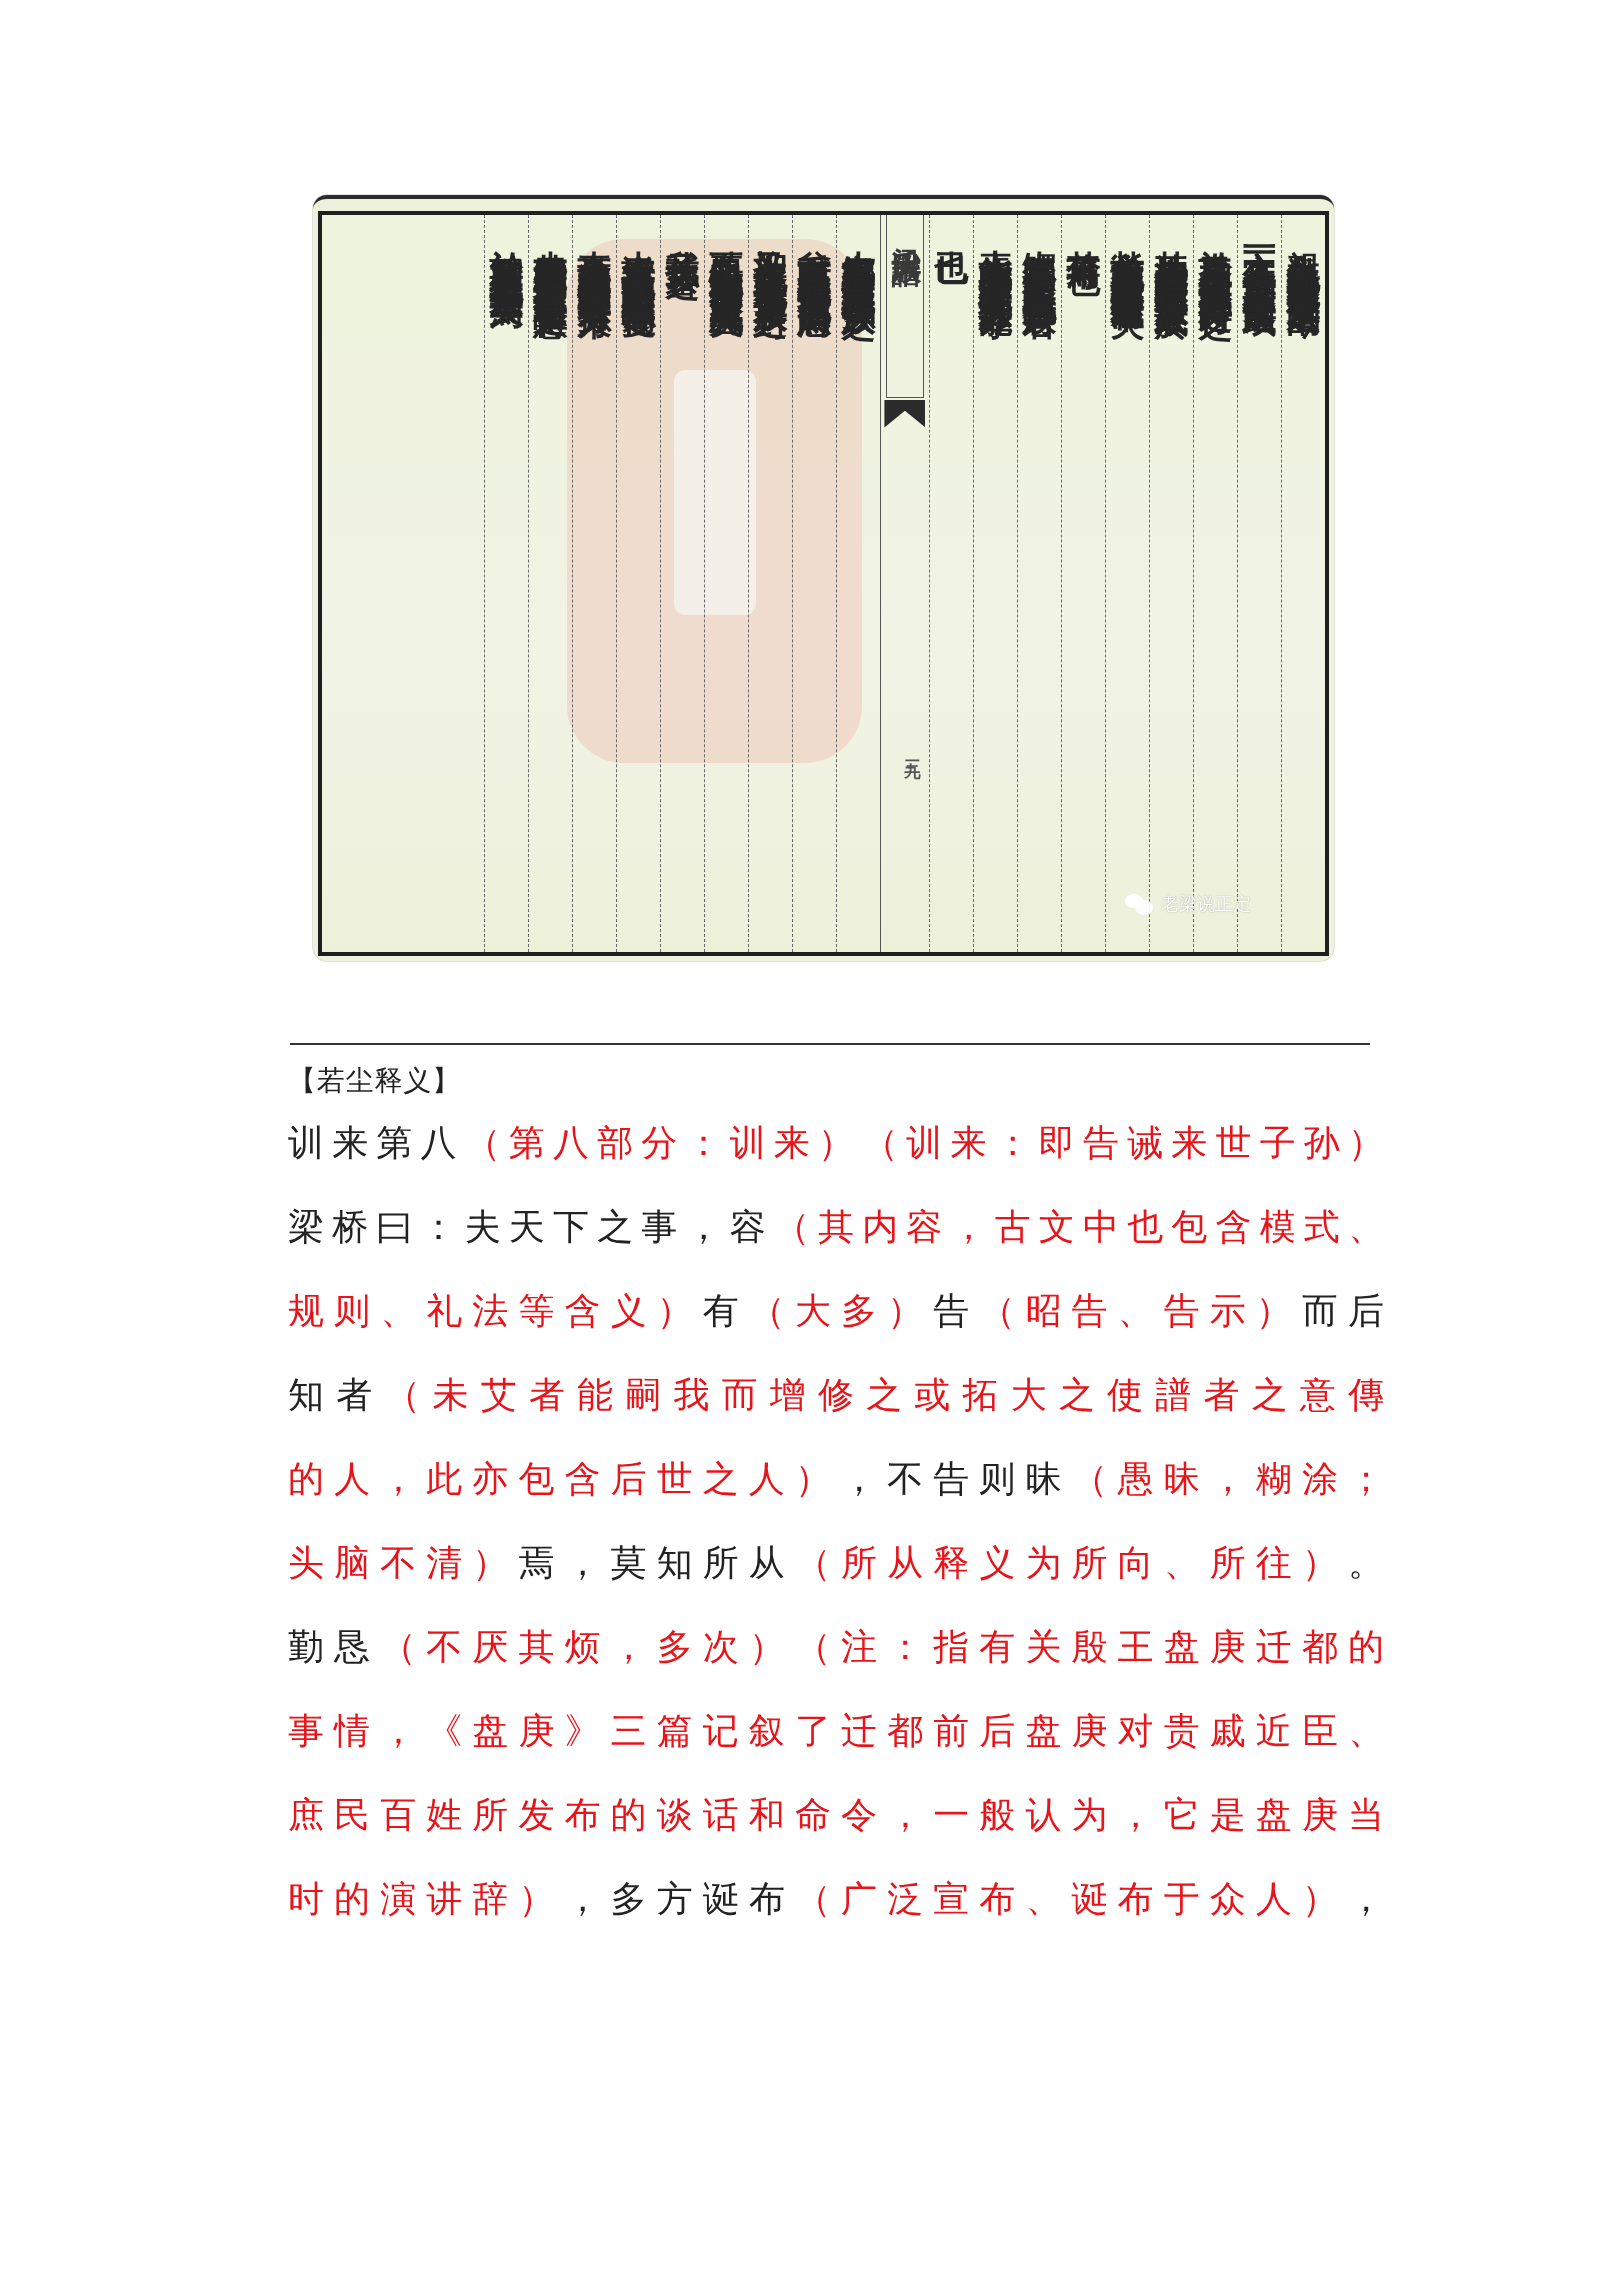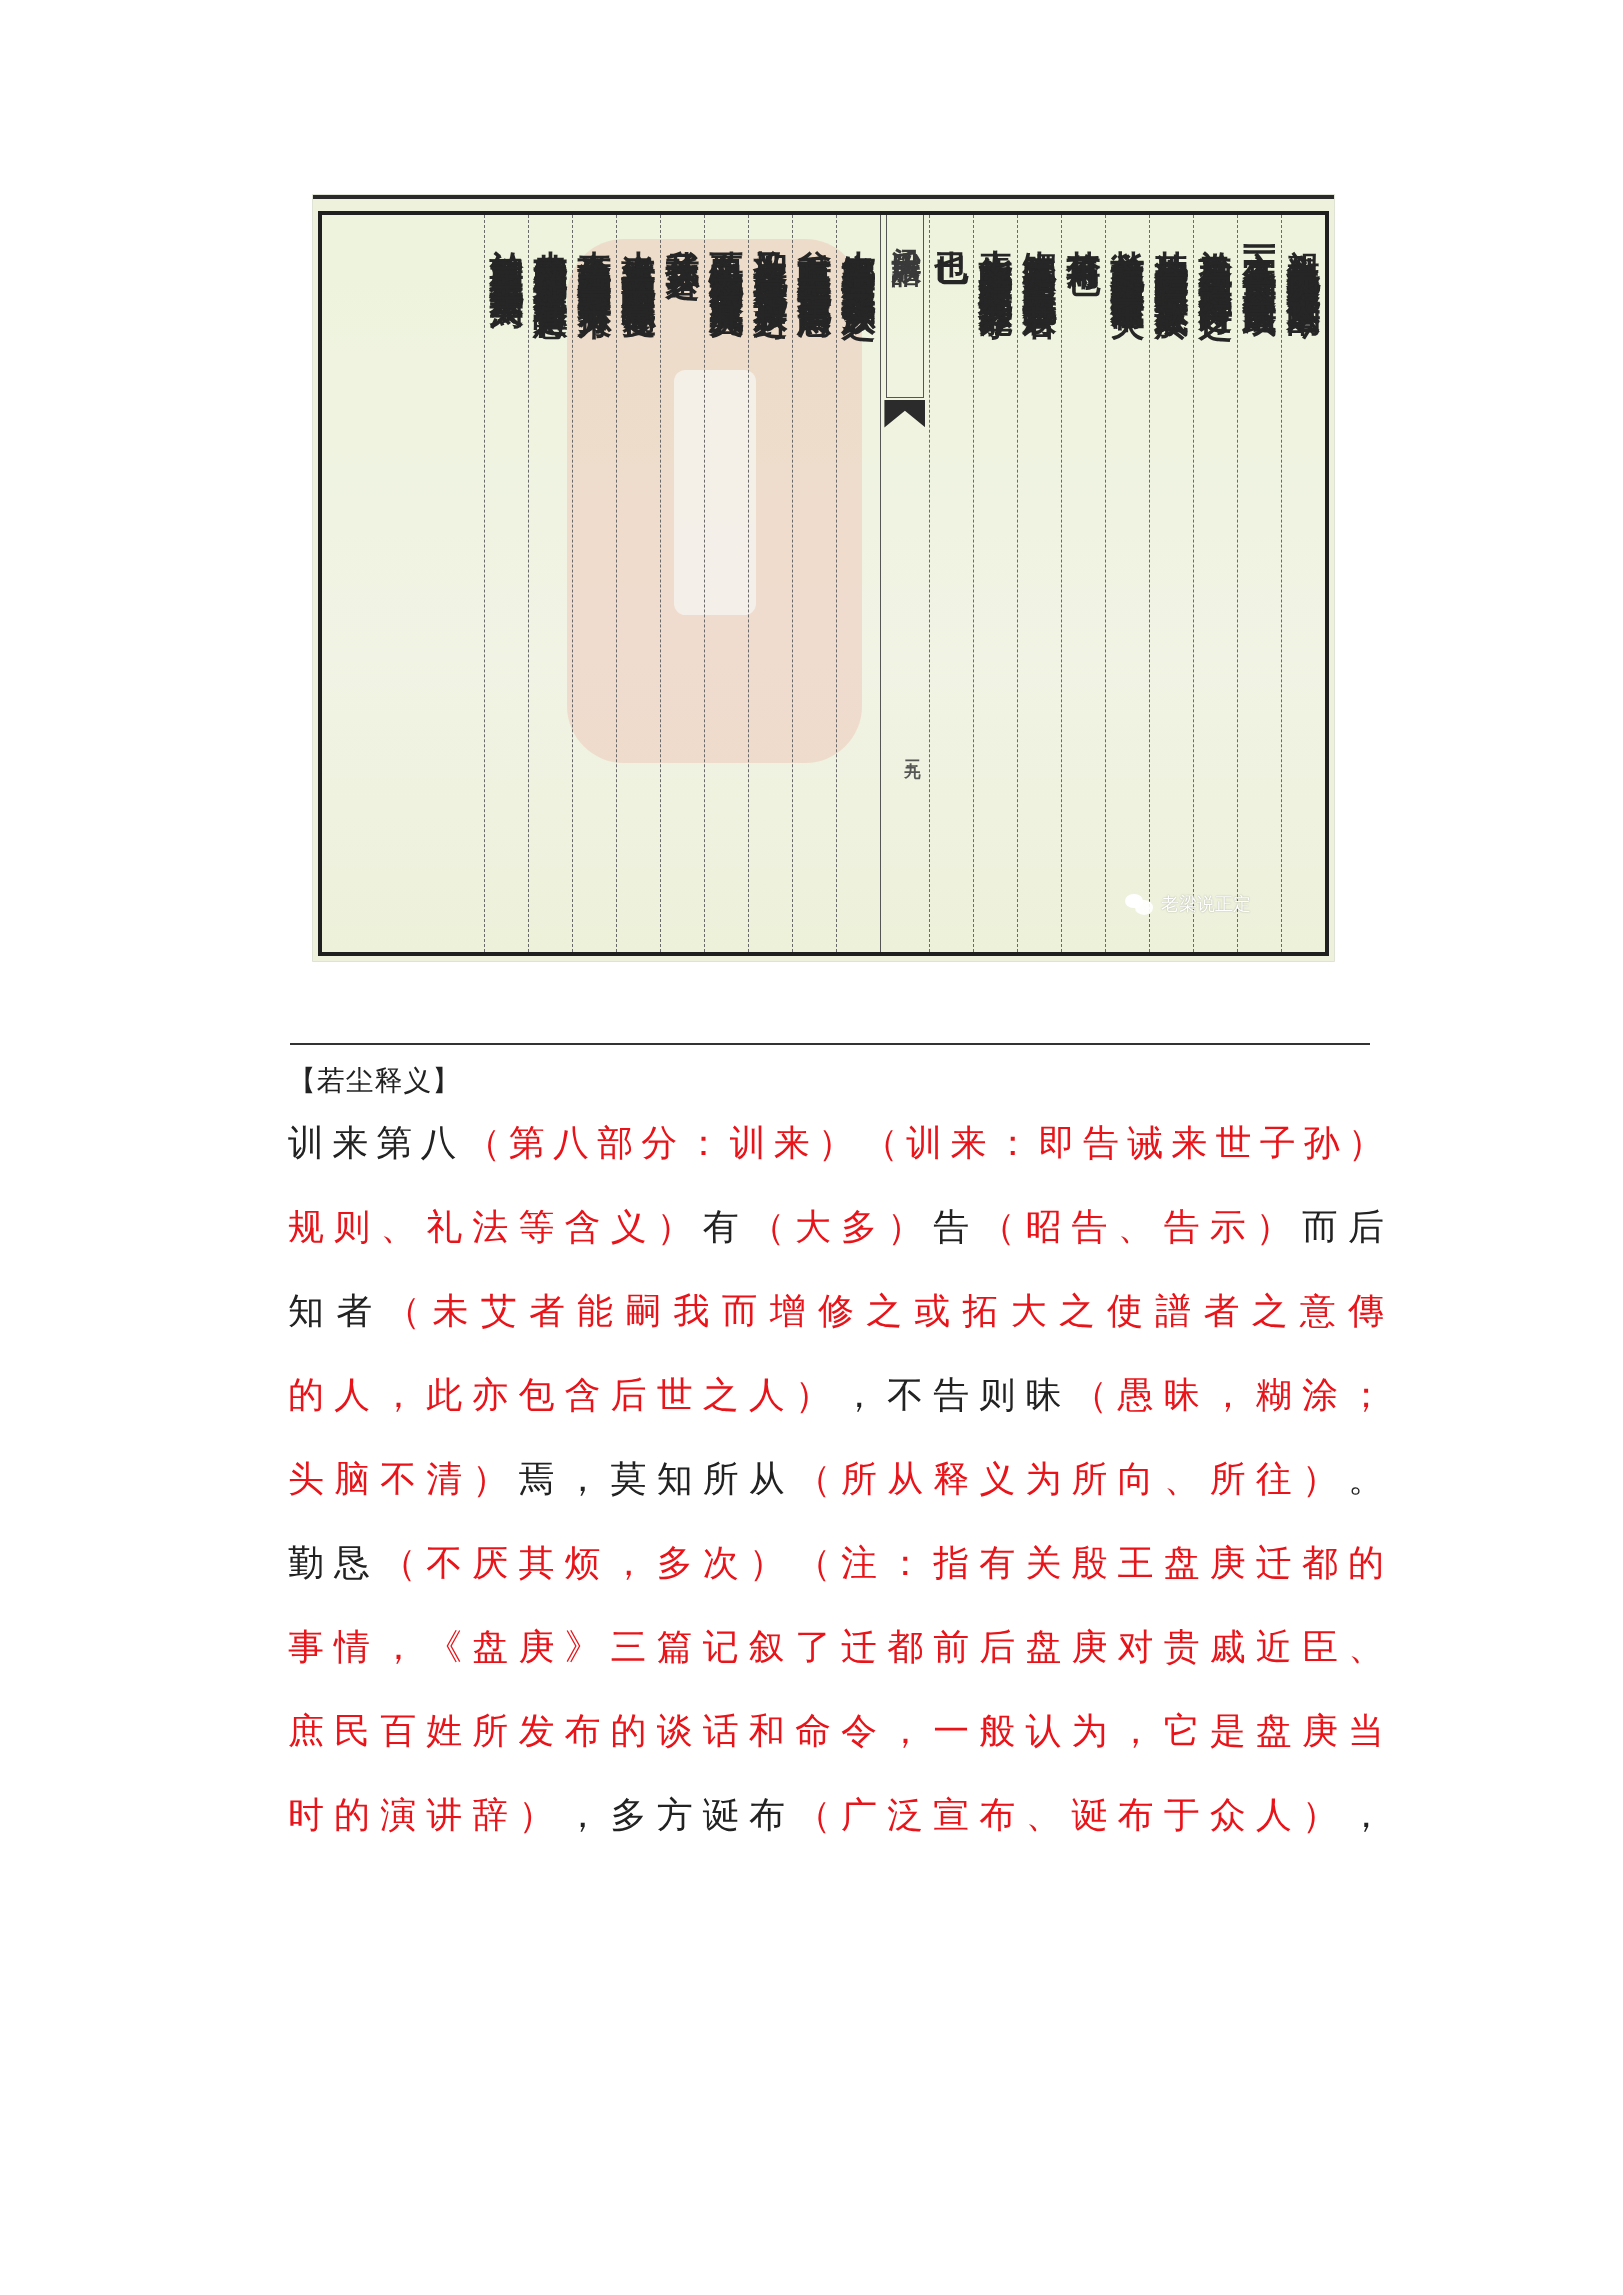--- a/index.html
+++ b/index.html
@@ -5,20 +5,21 @@
   html, body { margin: 0; padding: 0; background: #ffffff; }
   body { width: 1623px; height: 2295px; position: relative; overflow: hidden;
          font-family: "DejaVu Serif", "Liberation Serif", serif; }
 
   
   .scan {
     position: absolute; left: 313px; top: 195px; width: 1021px; height: 762px;
     background: #eef2dc;
     border-top: 4.9px solid #2a2a2a;
     box-shadow: 0 0 0 0.8px #d8dccb;
+    border-radius: 14px;
   }
   .scan-frame {
     position: absolute; left: 4.9px; top: 11.5px; right: 4.9px; bottom: 4.9px;
     border: 4.1px solid #1f1f1f;
     background: linear-gradient(180deg, #eef3dd 0%, #f1f3e4 60%, #edf1da 100%);
     overflow: hidden;
   }
   .seal {
     position: absolute; left: 245px; top: 24.5px; width: 295px; height: 524px;
     border-radius: 57px;
@@ -135,20 +136,21 @@
     </div>
   </div>
 </div>
 
 <div class="divider"></div>
 
 <div class="section-heading">【若尘释义】</div>
 
 <div class="para" id="para">
     <span class="line"><span class="seg plain">训来第八</span><span class="seg note">（第八部分：训来）（训来：即告诫来世子孙）</span></span>
+    <span class="line"><span class="seg plain">梁桥曰：夫天下之事，容</span><span class="seg note">（其内容，古文中也包含模式、</span></span>
     <span class="line"><span class="seg note">规则、礼法等含义）</span><span class="seg plain">有</span><span class="seg note">（大多）</span><span class="seg plain">告</span><span class="seg note">（昭告、告示）</span><span class="seg plain">而后</span></span>
     <span class="line"><span class="seg plain">知者</span><span class="seg note">（未艾者能嗣我而增修之或拓大之使譜者之意傳</span></span>
     <span class="line"><span class="seg note">的人，此亦包含后世之人）</span><span class="seg plain">，不告则昧</span><span class="seg note">（愚昧，糊涂；</span></span>
     <span class="line"><span class="seg note">头脑不清）</span><span class="seg plain">焉，莫知所从</span><span class="seg note">（所从释义为所向、所往）</span><span class="seg plain">。</span></span>
     <span class="line"><span class="seg plain">勤恳</span><span class="seg note">（不厌其烦，多次）（注：指有关殷王盘庚迁都的</span></span>
     <span class="line"><span class="seg note">事情，《盘庚》三篇记叙了迁都前后盘庚对贵戚近臣、</span></span>
     <span class="line"><span class="seg note">庶民百姓所发布的谈话和命令，一般认为，它是盘庚当</span></span>
     <span class="line"><span class="seg note">时的演讲辞）</span><span class="seg plain">，多方诞布</span><span class="seg note">（广泛宣布、诞布于众人）</span><span class="seg plain">，</span></span>
   </div>
 

